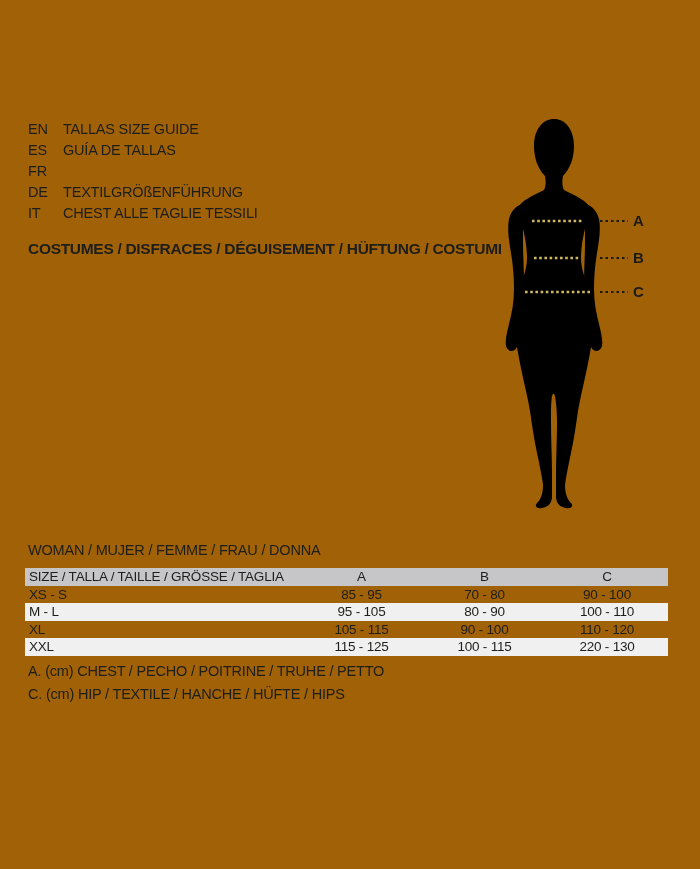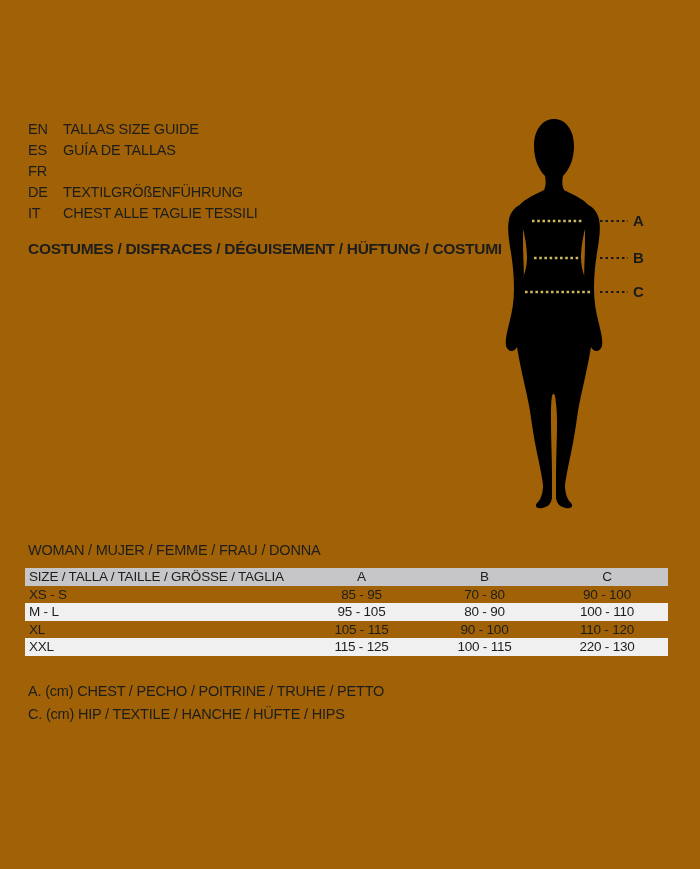--- a/index.html
+++ b/index.html
@@ -24,21 +24,21 @@
                  font-size:14.5px; letter-spacing:-0.2px; }
   .size-table { position:absolute; left:25px; top:568px; width:643px;
                 border-collapse:collapse; font-size:13.5px; letter-spacing:-0.2px; }
   .size-table th, .size-table td { padding:0; height:17.5px; font-weight:normal;
                                    text-align:center; vertical-align:middle; }
   .size-table th:first-child, .size-table td:first-child {
     text-align:left; padding-left:4px; }
   .size-table thead tr { background:#c6c6c9; }
   .size-table tbody tr:nth-child(even) { background:#f0f0f0; }
   
-  .notes-block { position:absolute; left:28px; top:680px; }
+  .notes-block { position:absolute; left:28px; top:660px; }
   .note-line { height:22.5px; display:flex; align-items:center;
                font-size:14.5px; letter-spacing:-0.2px; }
 </style>
 </head>
 <body>
 
 <div class="canvas">
 
   <div class="lang-block">
     <div class="lang-row">

